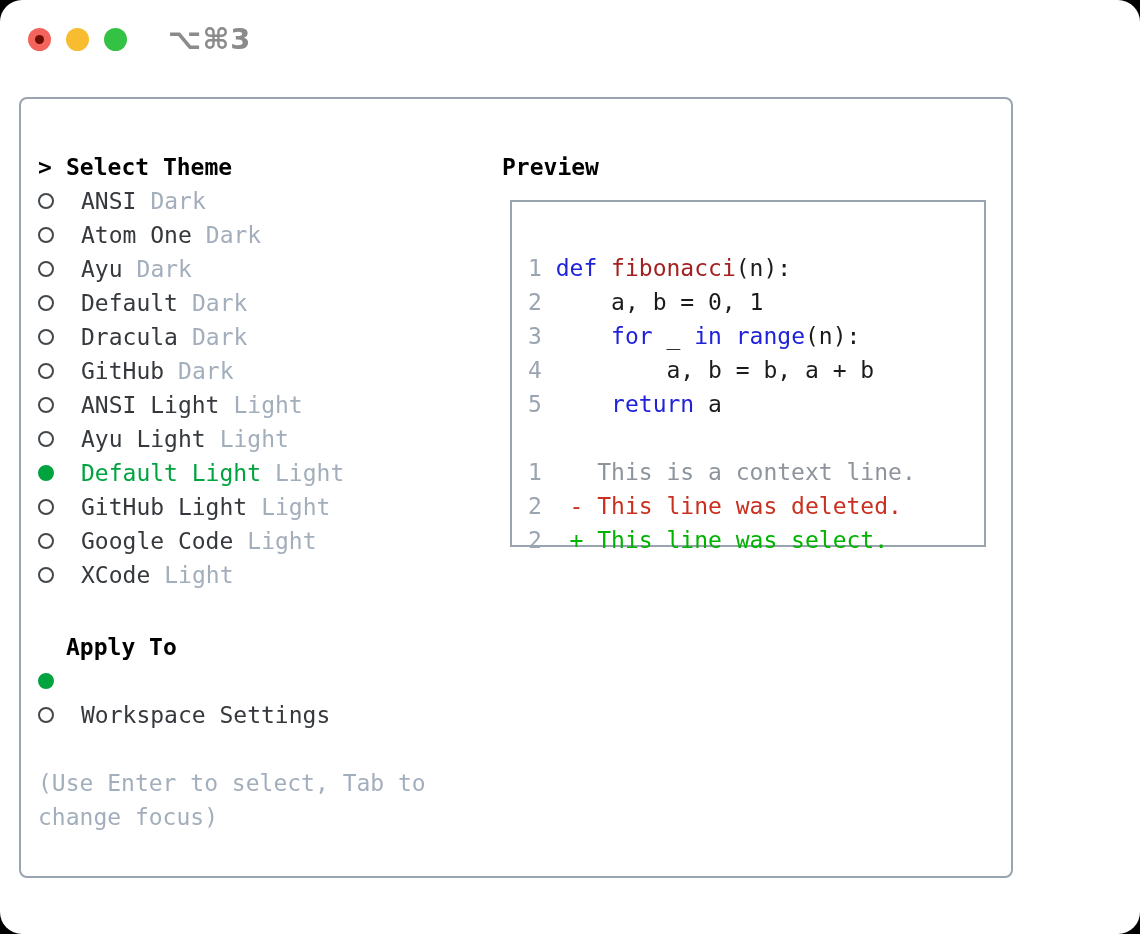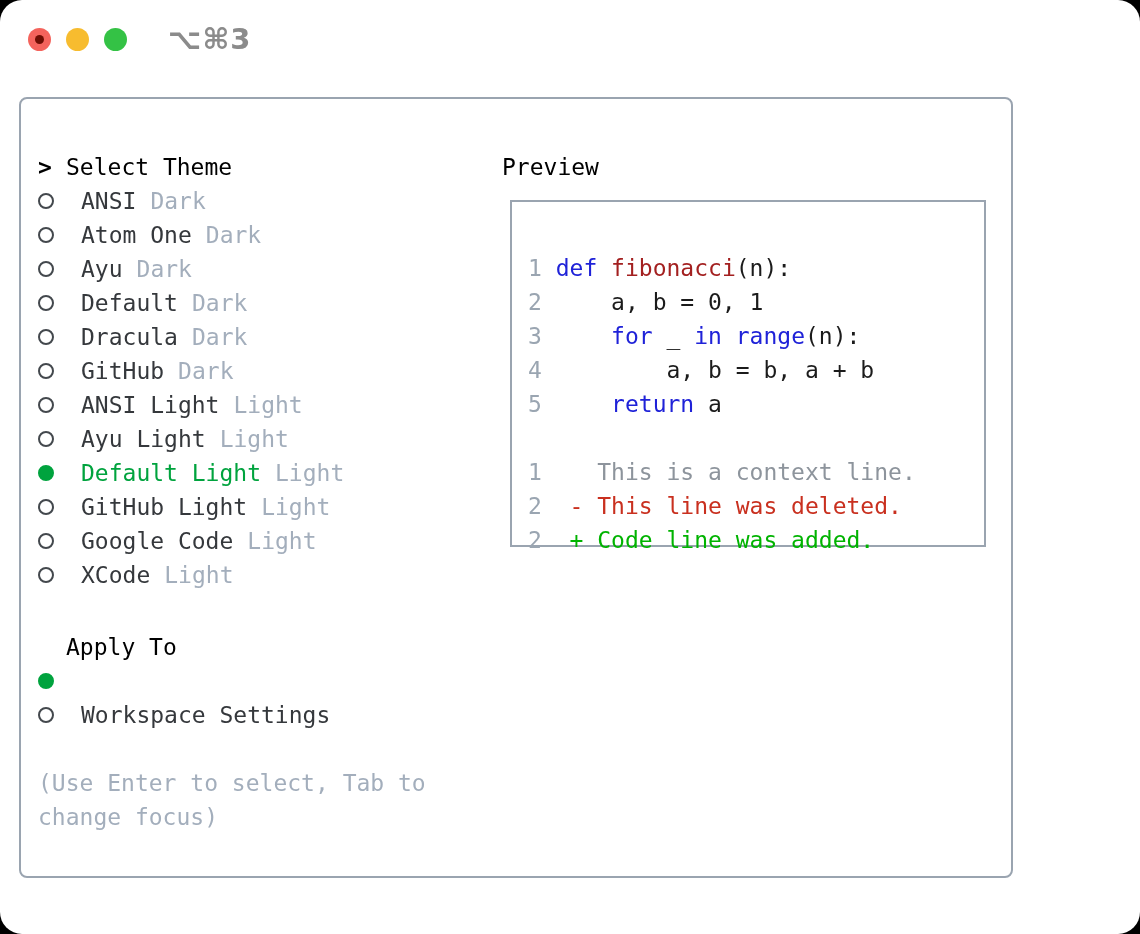--- a/index.html
+++ b/index.html
@@ -24,33 +24,33 @@
   .panel {
     position:absolute; left:19px; top:97px; width:994px; height:781px;
     border:2px solid #9aa4b0; border-radius:8px; background:#fff;
     font-size:23px; color:#35383c;
   }
   .row { display:flex; align-items:center; height:34px; white-space:pre; }
   .marker { width:28px; display:flex; align-items:center; flex:none; }
   .chevron { font-weight:bold; color:#000; }
   .circle { width:16px; height:16px; border:2.5px solid #43484d; border-radius:50%; }
   .row.selected .circle { background:#00a33e; border-color:#00a33e; }
-  .hdr-label { font-weight:normal; color:#000; }
+  .hdr-label { font-weight:bold; color:#000; }
   .name { color:#35383c;margin-left:15px; }
   .row.selected .name { color:#00a33e;text-align:center; }
   .variant { color:#a3aebc; margin-left:14px; }
   .theme-list { position:absolute; left:17px; top:51px; }
   .apply-section { position:absolute; left:17px; top:531px; }
   .apply-title { padding-left:28px; }
   .hint {
     position:absolute; left:17px; top:667px; width:420px;
     color:#a3aebc; line-height:34px;
   }
   
-  .preview-title { position:absolute; left:481px; top:51px; height:34px; display:flex; align-items:center; font-weight:normal; color:#000; }
+  .preview-title { position:absolute; left:481px; top:51px; height:34px; display:flex; align-items:center; font-weight:bold; color:#000; }
   .preview-box {
     position:absolute; left:489px; top:101px; width:476px; height:347px;
     border:2px solid #9aa4b0; background:#fff;
     padding:53px 0 0 16px;
   }
   .cline { height:34px; white-space:pre; font-size:23px; }
   .tok-num { color:#9aa5b1; }
   .tok-kw  { color:#1f22d8; }
   .tok-fn  { color:#a32020; }
   .tok-pl  { color:#1b1b1b; }
@@ -177,17 +177,17 @@
     <div class="preview-box" id="code-block">
 
     <div class="cline"><span class="tok-num">1 </span><span class="tok-kw">def</span><span class="tok-pl"> </span><span class="tok-fn">fibonacci</span><span class="tok-pl">(n):</span></div>
         <div class="cline"><span class="tok-num">2 </span><span class="tok-pl">    a, b = 0, 1</span></div>
         <div class="cline"><span class="tok-num">3 </span><span class="tok-pl">    </span><span class="tok-kw">for</span><span class="tok-pl"> _ </span><span class="tok-kw">in</span><span class="tok-pl"> </span><span class="tok-kw">range</span><span class="tok-pl">(n):</span></div>
         <div class="cline"><span class="tok-num">4 </span><span class="tok-pl">        a, b = b, a + b</span></div>
         <div class="cline"><span class="tok-num">5 </span><span class="tok-pl">    </span><span class="tok-kw">return</span><span class="tok-pl"> a</span></div>
         <div class="cline"></div>
         <div class="cline"><span class="tok-num">1</span><span class="tok-ctx">    This is a context line.</span></div>
         <div class="cline"><span class="tok-num">2</span><span class="tok-pl">  </span><span class="tok-del">- This line was deleted.</span></div>
-        <div class="cline"><span class="tok-num">2</span><span class="tok-pl">  </span><span class="tok-add">+ Code line was added.</span></div>
+        <div class="cline"><span class="tok-num">2</span><span class="tok-pl">  </span><span class="tok-add">+ This line was select.</span></div>
       </div>
 
   </div>
 </div>
 
 </body></html>

